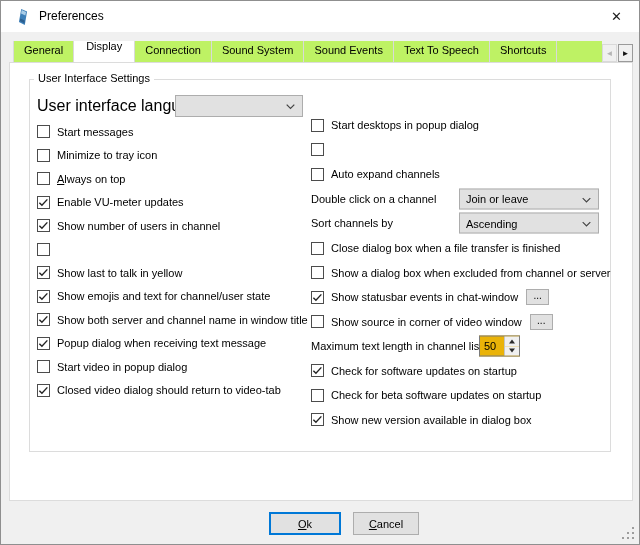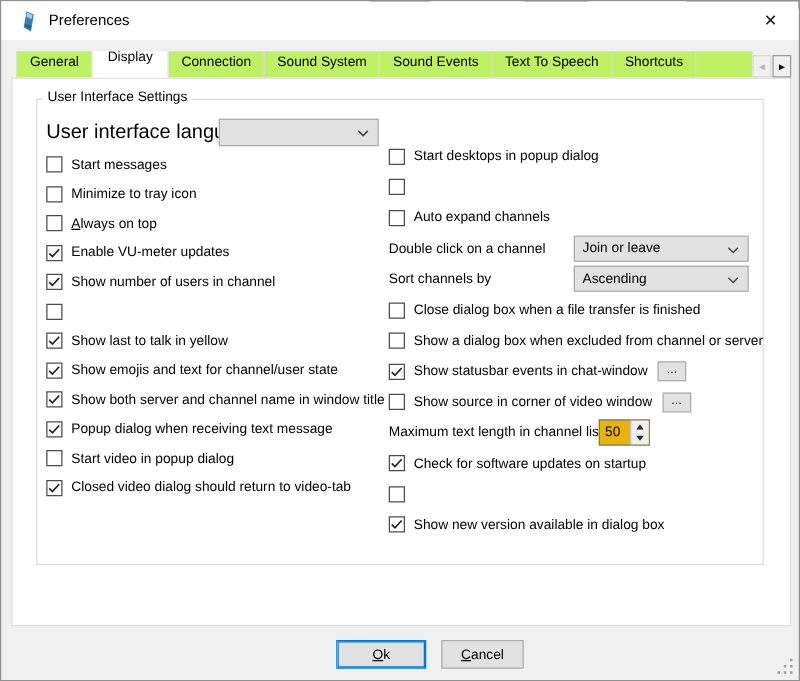--- a/index.html
+++ b/index.html
@@ -259,20 +259,21 @@
     <div class="rrow">
       <span class="cb" data-checked="true">
           <svg width="11" height="11" viewBox="0 0 12 12">
             <path d="M1.5 6.2 L4.3 9 L10.2 2.6" stroke="#222" fill="none" stroke-width="1.5"></path>
           </svg>
         </span>
       <span class="cb-label">Check for software updates on startup</span>
     </div>
     <div class="rrow">
       <span class="cb" data-checked="false"></span>
+      <span class="cb-label">Check for beta software updates on startup</span>
     </div>
     <div class="rrow">
       <span class="cb" data-checked="true">
           <svg width="11" height="11" viewBox="0 0 12 12">
             <path d="M1.5 6.2 L4.3 9 L10.2 2.6" stroke="#222" fill="none" stroke-width="1.5"></path>
           </svg>
         </span>
       <span class="cb-label">Show new version available in dialog box</span>
     </div>
   </div>

